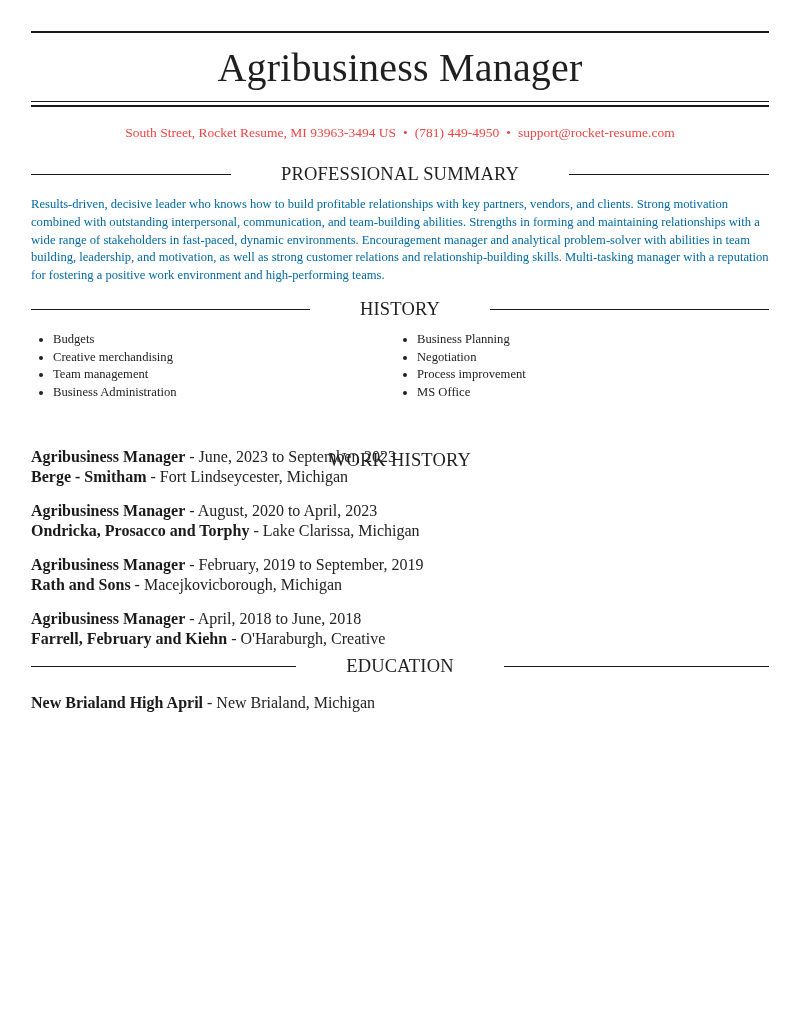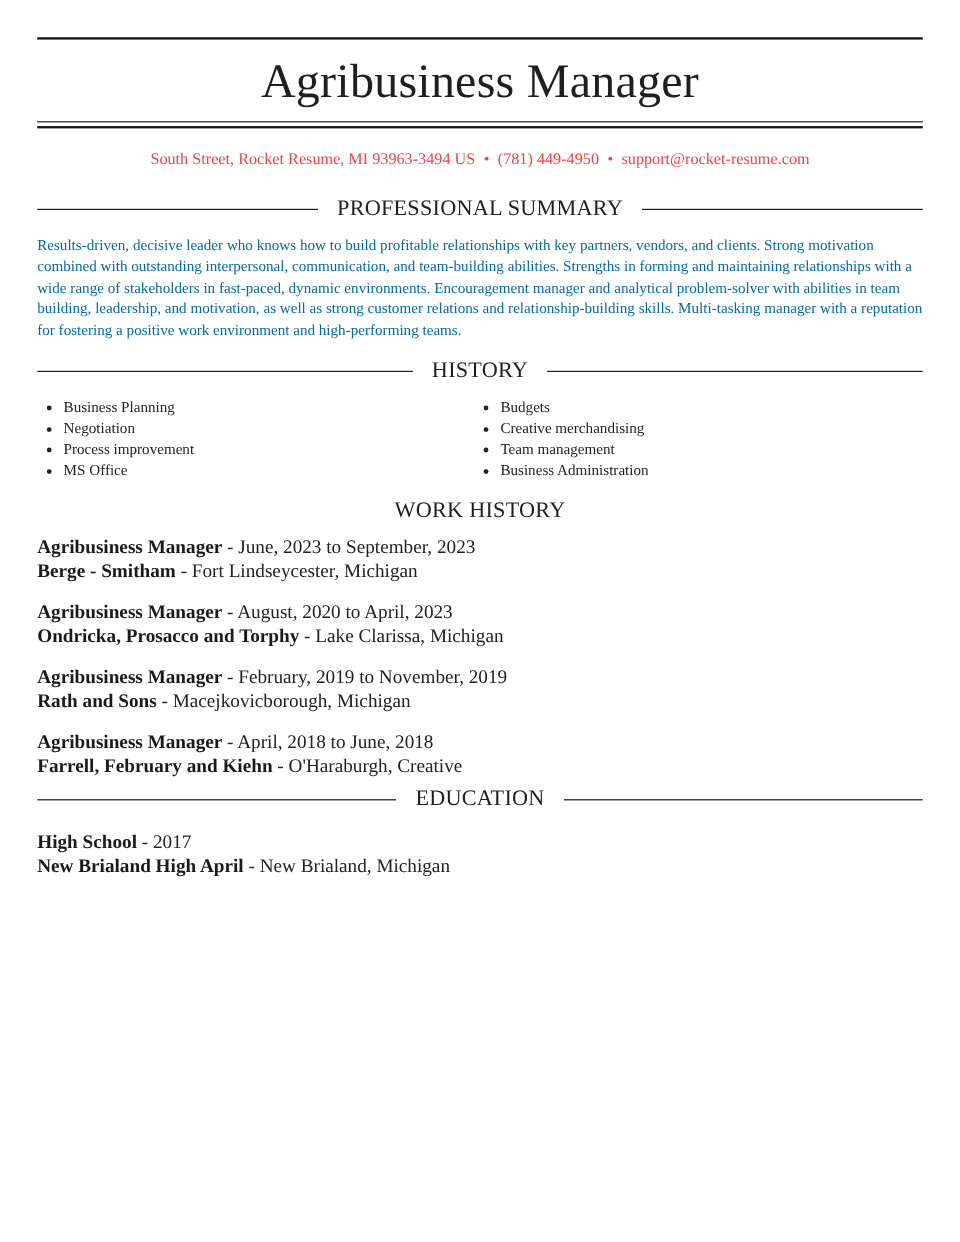--- a/index.html
+++ b/index.html
@@ -4,21 +4,21 @@
 <style>
   html, body { margin: 0; padding: 0; background: #ffffff; }
   body { width: 800px; height: 1035px; position: relative; font-family: "Liberation Serif", "DejaVu Serif", serif; color: #1f1f1f; }
   .page { position: absolute; left: 31px; top: 0; width: 738px; }
   .rule-top { position: absolute; top: 31px; left: 0; width: 738px; height: 2px; background: #1a1a1a; }
   .title { position: absolute; top: 44px; left: 0; width: 738px; text-align: center; font-size: 40px; line-height: 48px; color: #1f1f1f; letter-spacing: 0.2px; }
   .rule-bot1 { position: absolute; top: 101px; left: 0; width: 738px; height: 1px; background: #1a1a1a; }
   .rule-bot2 { position: absolute; top: 105px; left: 0; width: 738px; height: 2px; background: #1a1a1a; }
   .contact { position: absolute; top: 124px; left: 0; width: 738px; text-align: center; font-size: 13.5px; line-height: 18px; color: #ef4444; }
   .contact .sep { margin: 0 7px; }
-  .sec-head { position: absolute; left: 0; width: 738px; height: 24px; display: flex; align-items: center; }
+  .sec-head { position: absolute; left: 0; width: 738px; height: 24px; display: flex; align-items: center; gap: 34px; }
   .sec-head .line { flex: 1; height: 1px; background: #1a1a1a; }
   .sec-head .label { padding: 0 16px; font-size: 18.5px; line-height: 24px; color: #1f1f1f; letter-spacing: 0.2px; }
   .summary { position: absolute; top: 196px; left: 0; width: 738px; font-size: 12.6px; line-height: 17.8px; color: #0369a1; text-align: left; }
   .skills { position: absolute; top: 331px; left: 0; width: 738px; display: flex; }
   .skills ul { margin: 0; padding: 0 0 0 22px; list-style: disc; width: 342px; }
   .skills ul + ul { padding-left: 22px; }
   .skills li { font-size: 12.6px; line-height: 17.7px; color: #222; }
   .entry { position: absolute; left: 0; width: 738px; font-size: 16px; line-height: 20px; color: #222; }
   .entry b { font-weight: bold; color: #1a1a1a; }
 </style>
@@ -42,58 +42,57 @@
   </div>
   <div class="summary">Results-driven, decisive leader who knows how to build profitable relationships with key partners, vendors, and clients. Strong motivation combined with outstanding interpersonal, communication, and team-building abilities. Strengths in forming and maintaining relationships with a wide range of stakeholders in fast-paced, dynamic environments. Encouragement manager and analytical problem-solver with abilities in team building, leadership, and motivation, as well as strong customer relations and relationship-building skills. Multi-tasking manager with a reputation for fostering a positive work environment and high-performing teams.</div>
 
   <div class="sec-head" style="top:297px;">
     <div class="line"></div>
     <div class="label">HISTORY</div>
     <div class="line"></div>
   </div>
   <div class="skills">
     <ul>
+      <li>Budgets</li>
+      <li>Creative merchandising</li>
+      <li>Team management</li>
+      <li>Business Administration</li>
+    </ul>
+    <ul>
       <li>Business Planning</li>
       <li>Negotiation</li>
       <li>Process improvement</li>
       <li>MS Office</li>
-    </ul>
-    <ul>
-      <li>Budgets</li>
-      <li>Creative merchandising</li>
-      <li>Team management</li>
-      <li>Business Administration</li>
     </ul>
   </div>
 
   <div class="sec-head" style="top:414px;flex-direction:column;">
     <div class="line"></div>
     <div class="label">WORK HISTORY</div>
     <div class="line"></div>
   </div>
 
   <div class="entry" style="top:447px;">
     <div><b>Agribusiness Manager</b><span> - June, 2023 to September, 2023</span></div>
     <div><b>Berge - Smitham</b><span> - Fort Lindseycester, Michigan</span></div>
   </div>
   <div class="entry" style="top:501px;">
     <div><b>Agribusiness Manager</b><span> - August, 2020 to April, 2023</span></div>
     <div><b>Ondricka, Prosacco and Torphy</b><span> - Lake Clarissa, Michigan</span></div>
   </div>
   <div class="entry" style="top:555px;">
-    <div><b>Agribusiness Manager</b><span> - February, 2019 to November, 2019</span></div>
+    <div><b>Agribusiness Manager</b><span> - February, 2019 to September, 2019</span></div>
     <div><b>Rath and Sons</b><span> - Macejkovicborough, Michigan</span></div>
   </div>
   <div class="entry" style="top:609px;">
     <div><b>Agribusiness Manager</b><span> - April, 2018 to June, 2018</span></div>
     <div><b>Farrell, February and Kiehn</b><span> - O'Haraburgh, Creative</span></div>
   </div>
 
   <div class="sec-head" style="top:654px;">
     <div class="line"></div>
     <div class="label">EDUCATION</div>
     <div class="line"></div>
   </div>
   <div class="entry" style="top:693px;">
-    <div><b>High School</b><span> - 2017</span></div>
     <div><b>New Brialand High April</b><span> - New Brialand, Michigan</span></div>
   </div>
 </div>
 
 </body></html>

